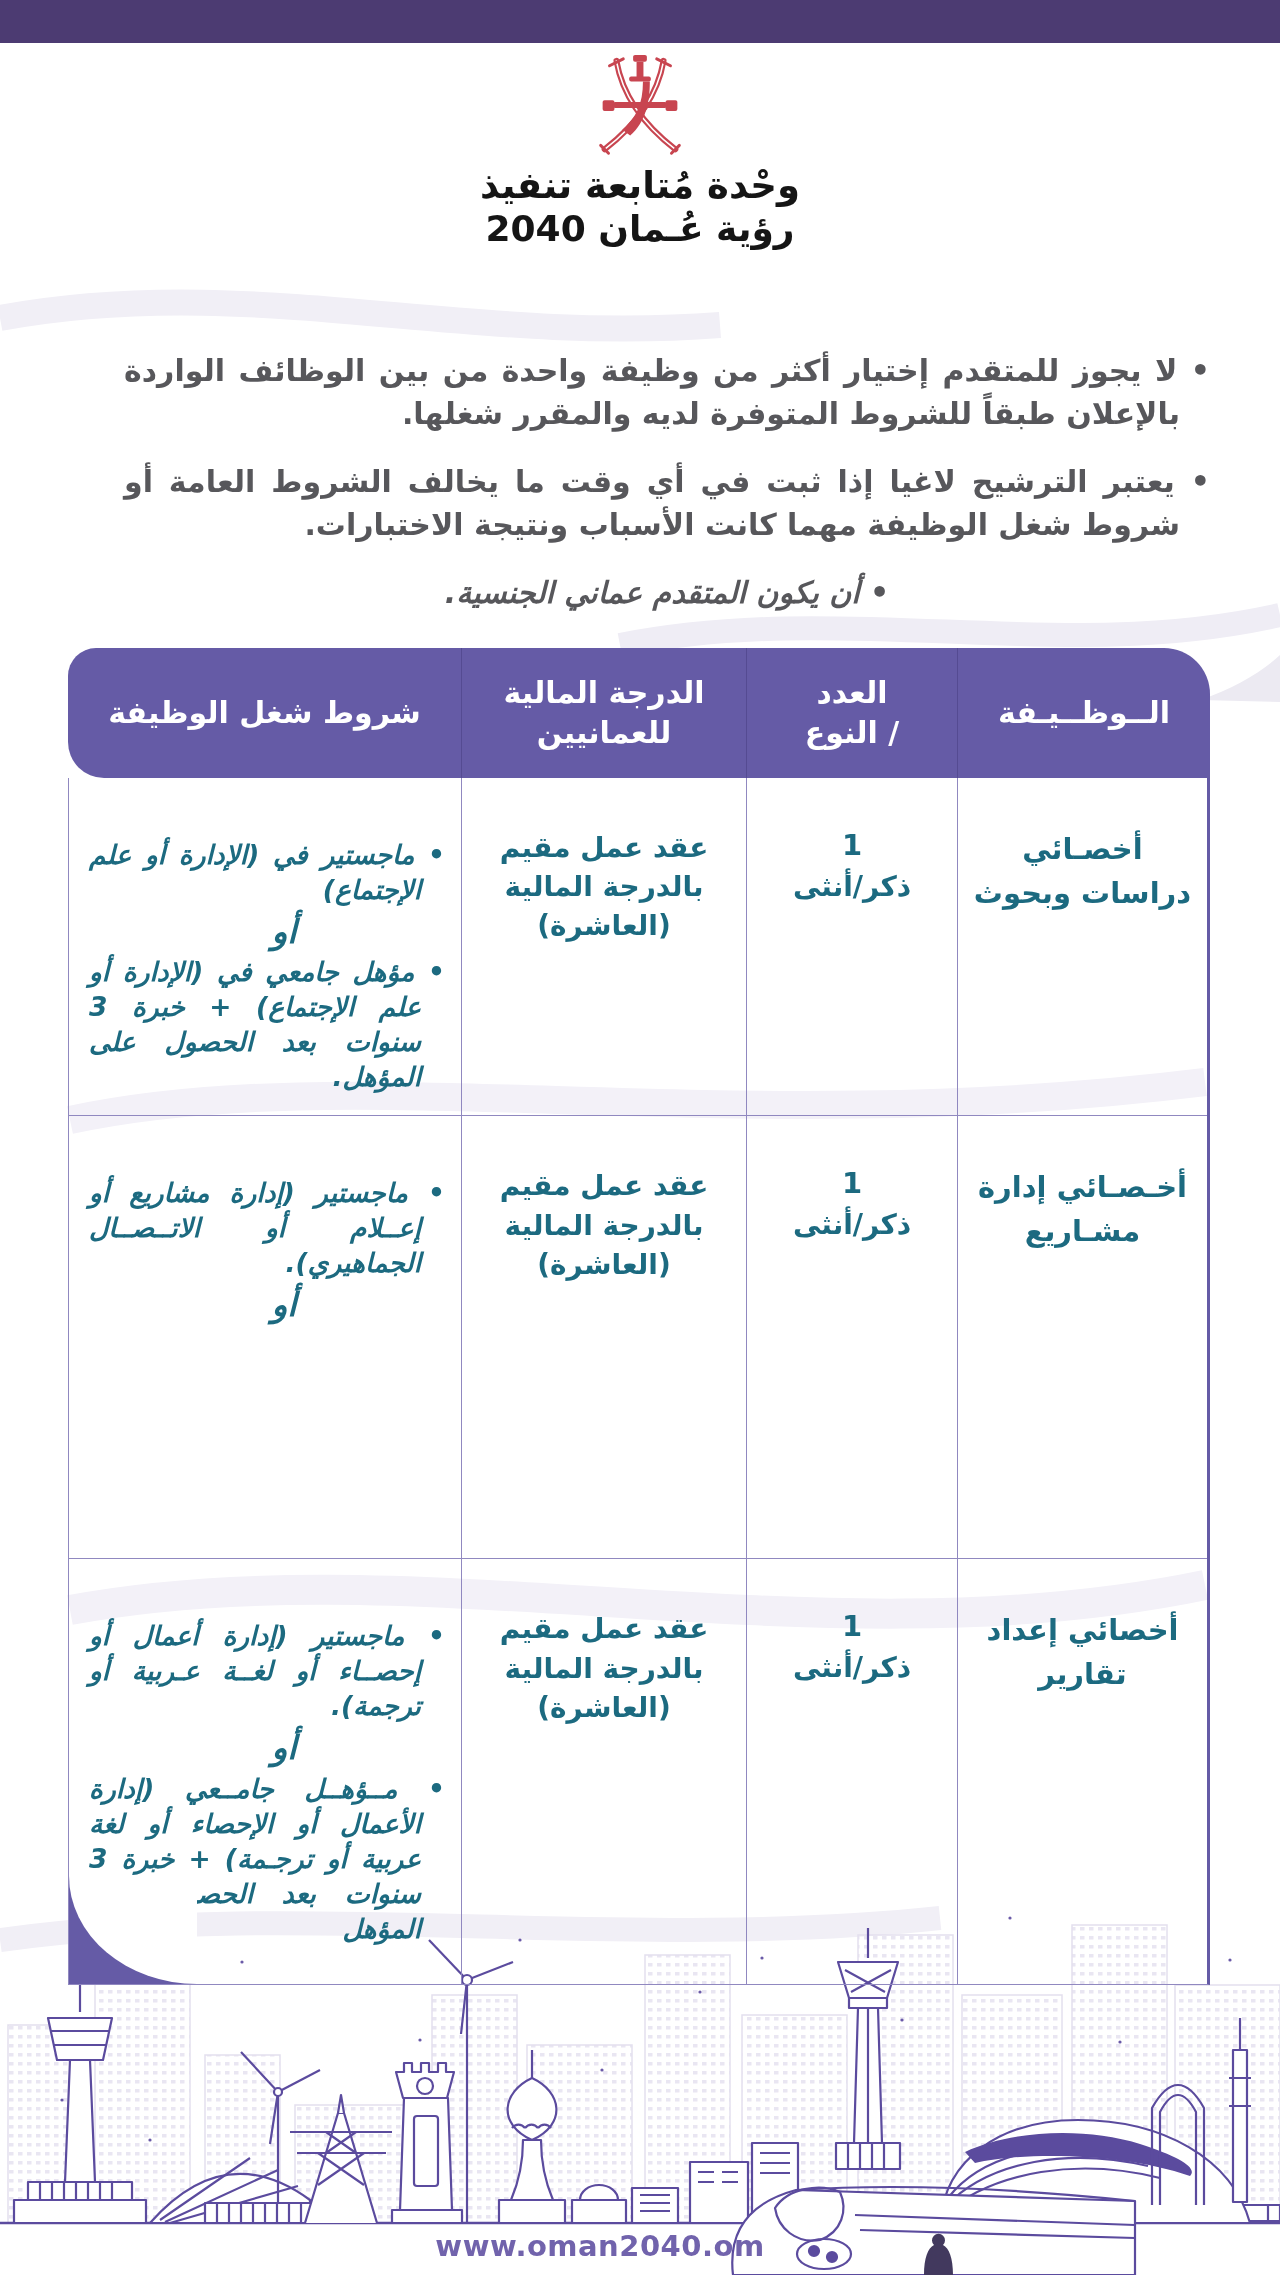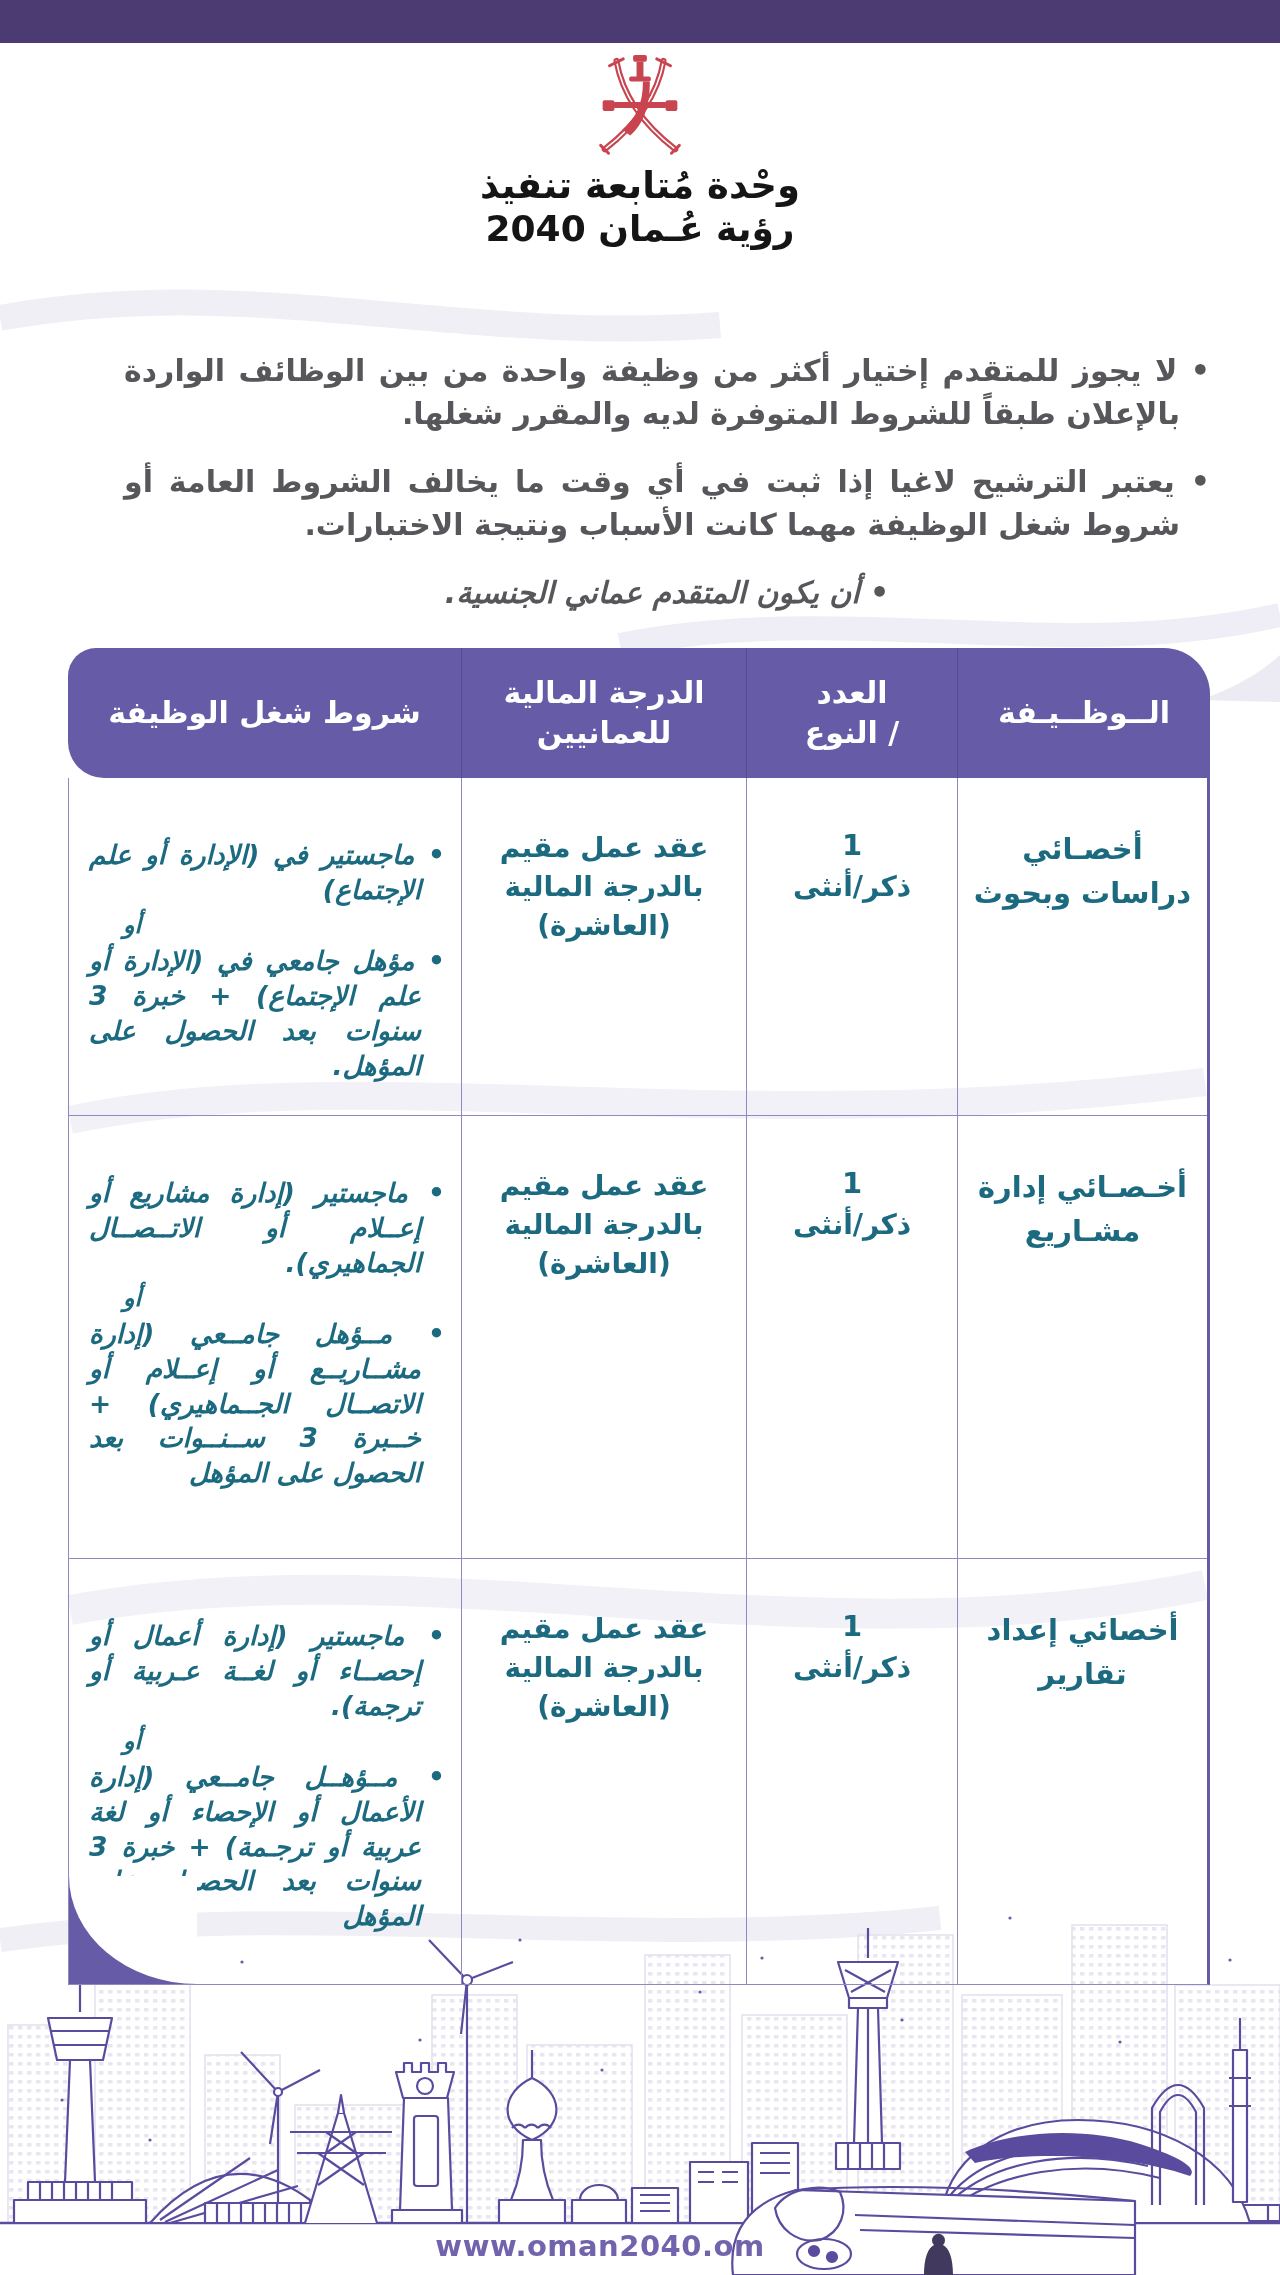--- a/index.html
+++ b/index.html
@@ -41,21 +41,21 @@
   .cell:not(:first-child){border-inline-start:1px solid #9088c0;}
   .row-1 .cell{min-height:257px;}
   .row-2 .cell{min-height:362px;}
   .row-3 .cell{min-height:345px;}
   .job-cell{font-size:29px;line-height:1.5;padding-left:10px;padding-right:10px;}
   .count-num{font-size:29px;}
   .count-gender{font-size:28px;margin-top:8px;}
   .grade-cell div{font-size:28px;line-height:1.4;}
   .req-cell{text-align:justify;padding:60px 16px 20px 20px;font-size:26.5px;line-height:1.32;font-style:italic;}
   .req-item{padding-right:24px;text-indent:-24px;}
-  .req-or{text-align:left;padding-left:34px;font-size:24px;margin:2px 0;}
+  .req-or{text-align:center;padding-left:34px;font-size:33px;margin:2px 0;}
   .corner-accent{position:absolute;left:0;bottom:0;width:128px;height:108px;background:#655ba6;z-index:1;}
   .corner-accent::before{content:"";position:absolute;inset:0;background:#ffffff;
     border-bottom-left-radius:100% 100%;}
   
 
   
   .skyline{position:absolute;left:0;bottom:0;width:1280px;height:375px;z-index:1;}
   .site-url{position:absolute;bottom:12px;left:0;width:1200px;text-align:center;z-index:3;
     color:#7163ac;font-weight:bold;font-size:29px;letter-spacing:0.5px;}
 </style>
@@ -154,21 +154,20 @@
         <div class="count-gender">ذكر/أنثى</div>
       </div>
       <div class="cell grade-cell">
         <div>عقد عمل مقيم</div>
         <div>بالدرجة المالية</div>
         <div>(العاشرة)</div>
       </div>
       <div class="cell req-cell">
         <div class="req-item">• ماجستير (إدارة مشاريع أو إعــلام أو الاتــصــال الجماهيري).</div>
         <div class="req-or">أو</div>
-        <div class="req-item">• مــؤهل جامــعي (إدارة مشــاريــع أو إعــلام أو الاتصــال الجــماهيري) + خــبرة 3 ســنــوات بعد الحصول على المؤهل</div>
       </div>
     </div>
 
     <div class="trow row-3">
       <div class="cell job-cell">أخصائي إعداد تقارير</div>
       <div class="cell">
         <div class="count-num">1</div>
         <div class="count-gender">ذكر/أنثى</div>
       </div>
       <div class="cell grade-cell">

